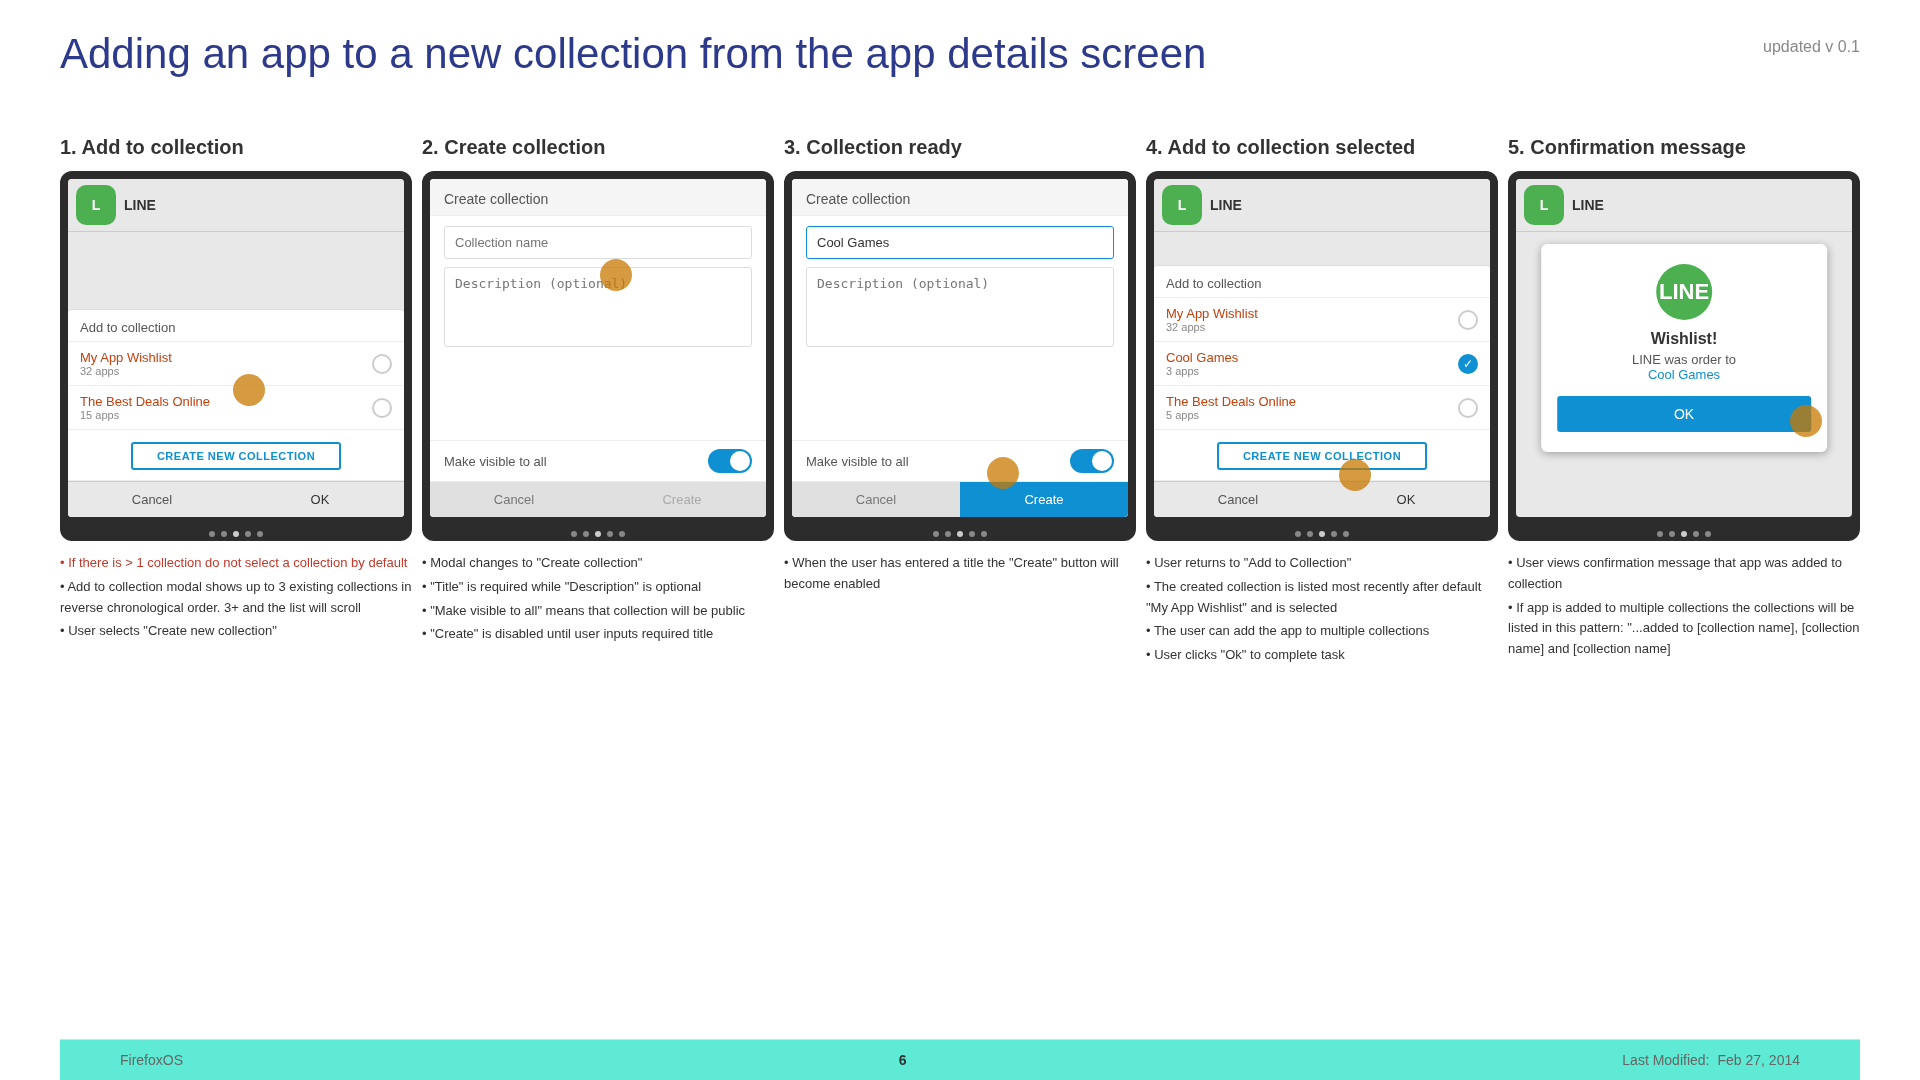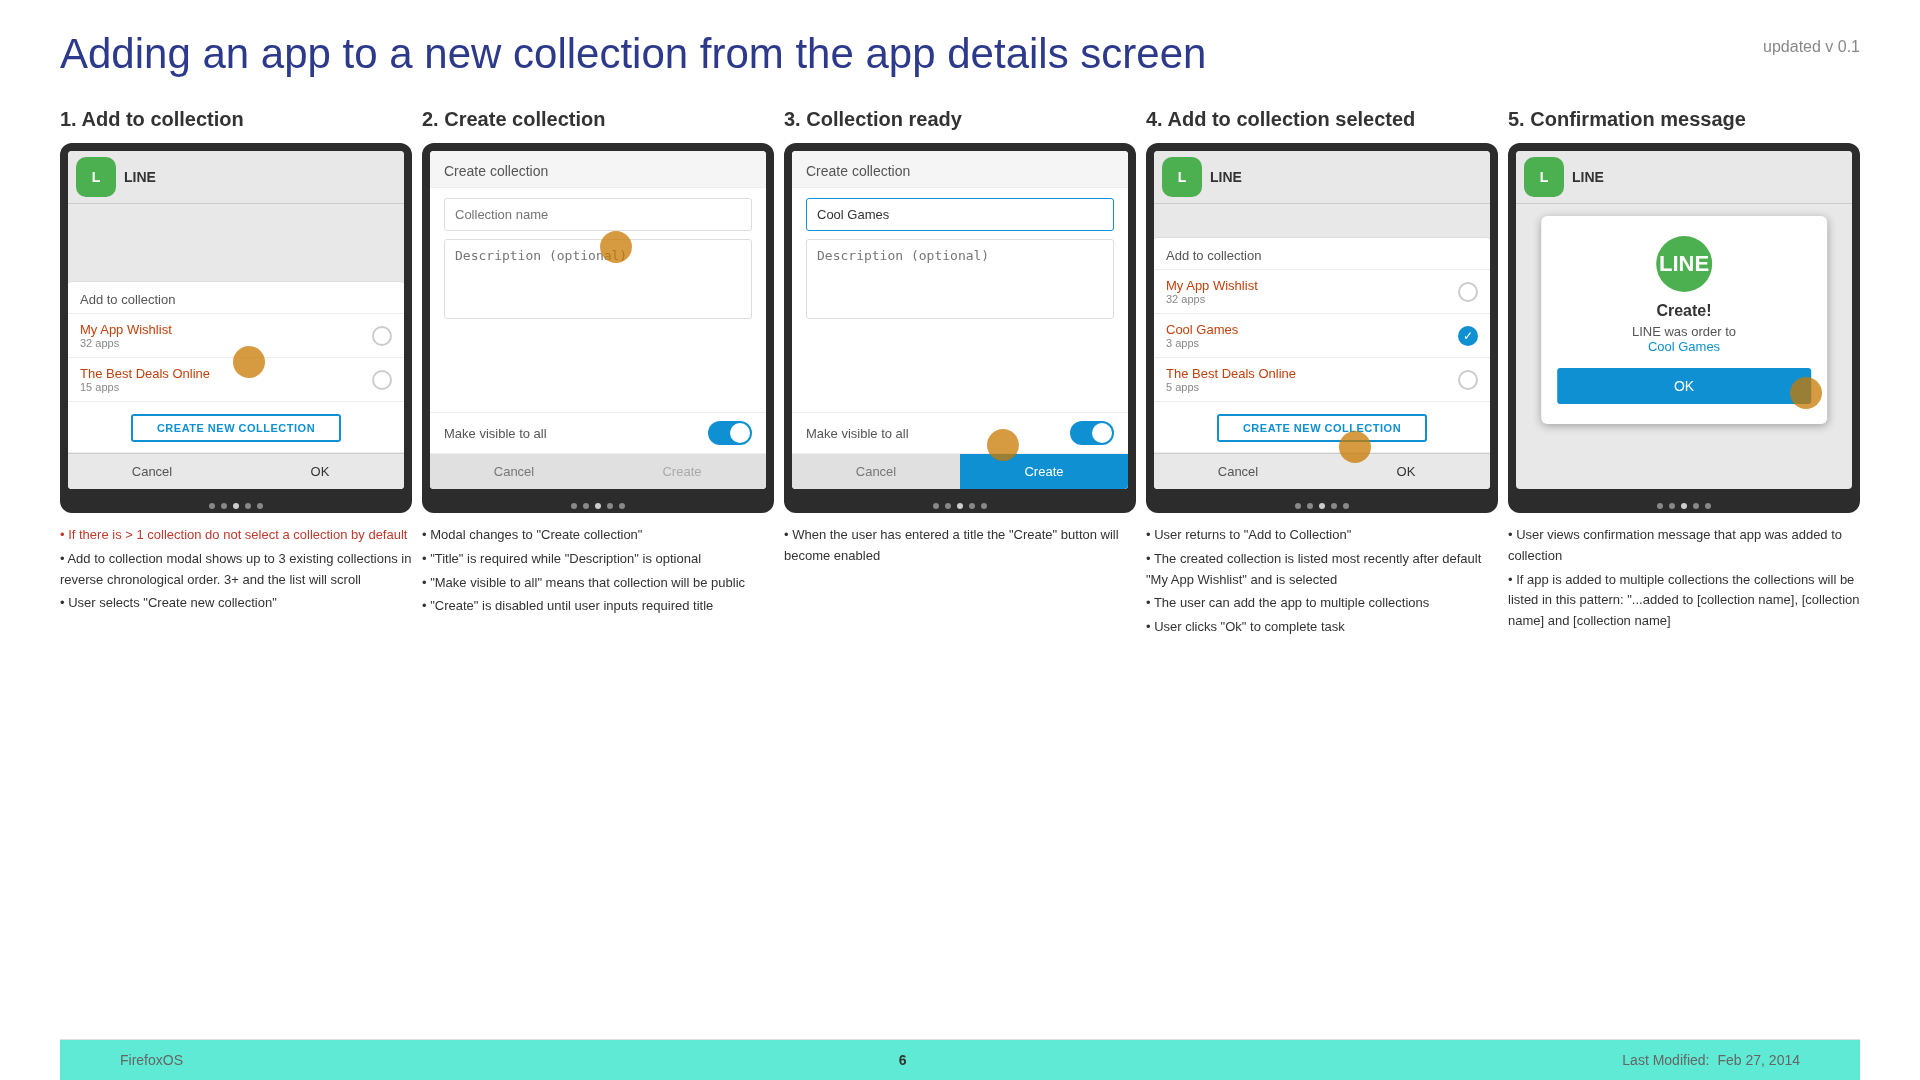--- a/index.html
+++ b/index.html
@@ -35,20 +35,21 @@
     .version-label {
       font-size: 16px;
       color: #888;
       margin-top: 8px;
     }
 
     .steps-container {
       display: flex;
       gap: 10px;
       flex: 1;
+      margin-top: 28px;
     }
 
     .step-column {
       flex: 1;
       display: flex;
       flex-direction: column;
     }
 
     .step-title {
       font-size: 20px;
@@ -650,21 +651,21 @@
       <div class="phone-mockup">
         <div class="phone-screen">
 
           <div class="app-header-bar">
             <div class="line-app-icon">L</div>
             <span class="app-name-label">LINE</span>
           </div>
 
           <div class="success-modal">
             <div class="line-icon">LINE</div>
-            <div class="success-title">Create!</div>
+            <div class="success-title">Wishlist!</div>
             <div class="success-subtitle">
               <span>LINE was order to</span><br>
               <span class="success-link">Cool Games</span>
             </div>
             <button class="ok-btn-blue">OK</button>
           </div>
 
           <div class="cursor-dot" style="right: 30px; bottom: 80px;"></div>
         </div>
         <div class="phone-dots">

